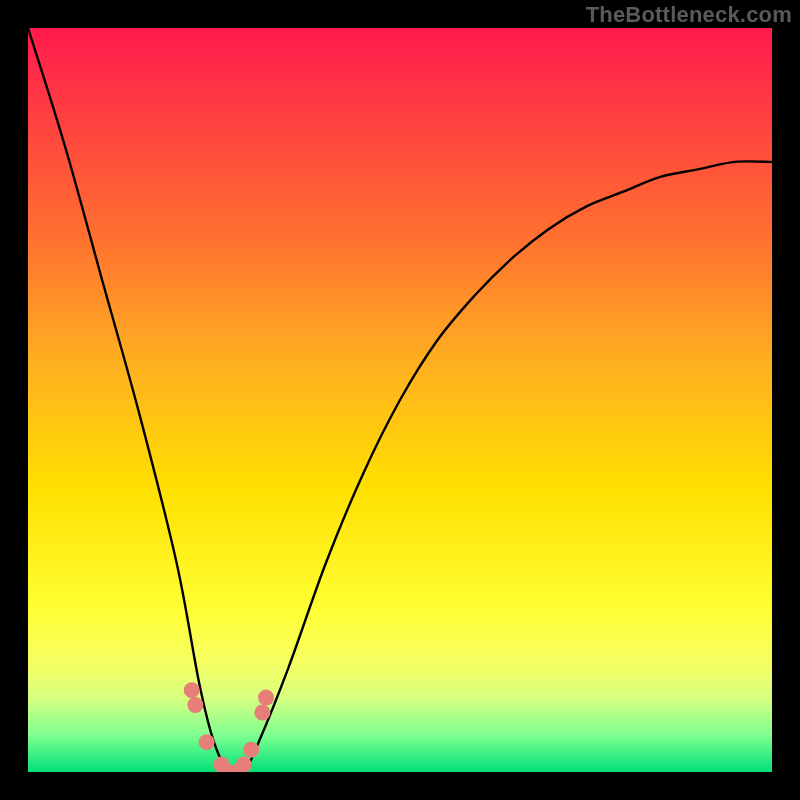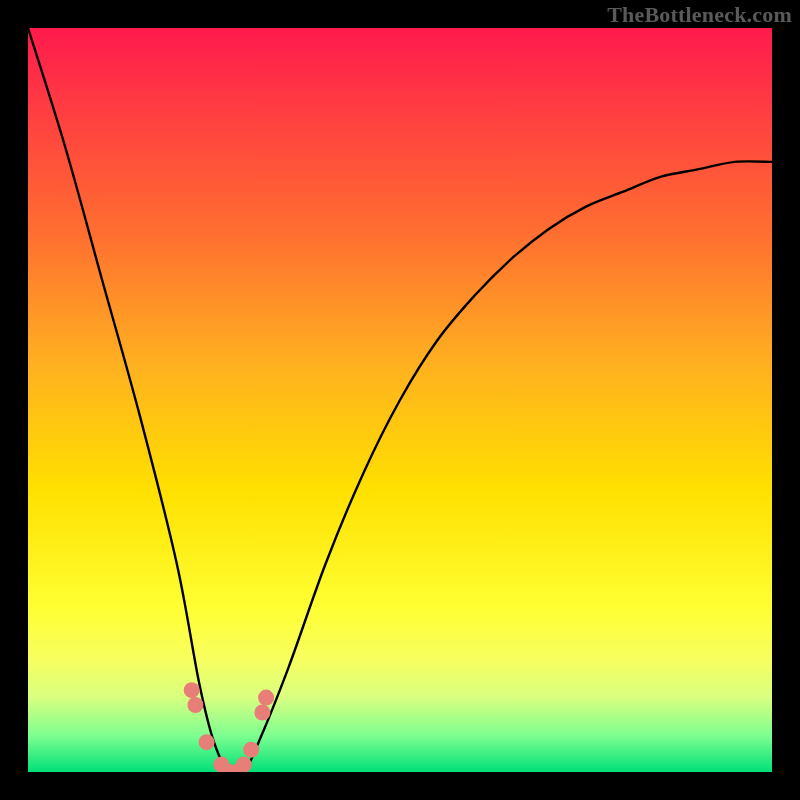--- a/index.html
+++ b/index.html
@@ -11,21 +11,20 @@
     background: #000;
     font-family: Arial, Helvetica, sans-serif;
   }
   .frame {
     position: absolute;
     top: 0;
     left: 0;
     width: 800px;
     height: 800px;
     background: #000;
-    font-family: Liberation Serif, serif;
   }
   .plot {
     position: absolute;
     top: 28px;
     left: 28px;
     width: 744px;
     height: 744px;
     background: linear-gradient(
       to bottom,
       #ff1a4d 0%,

